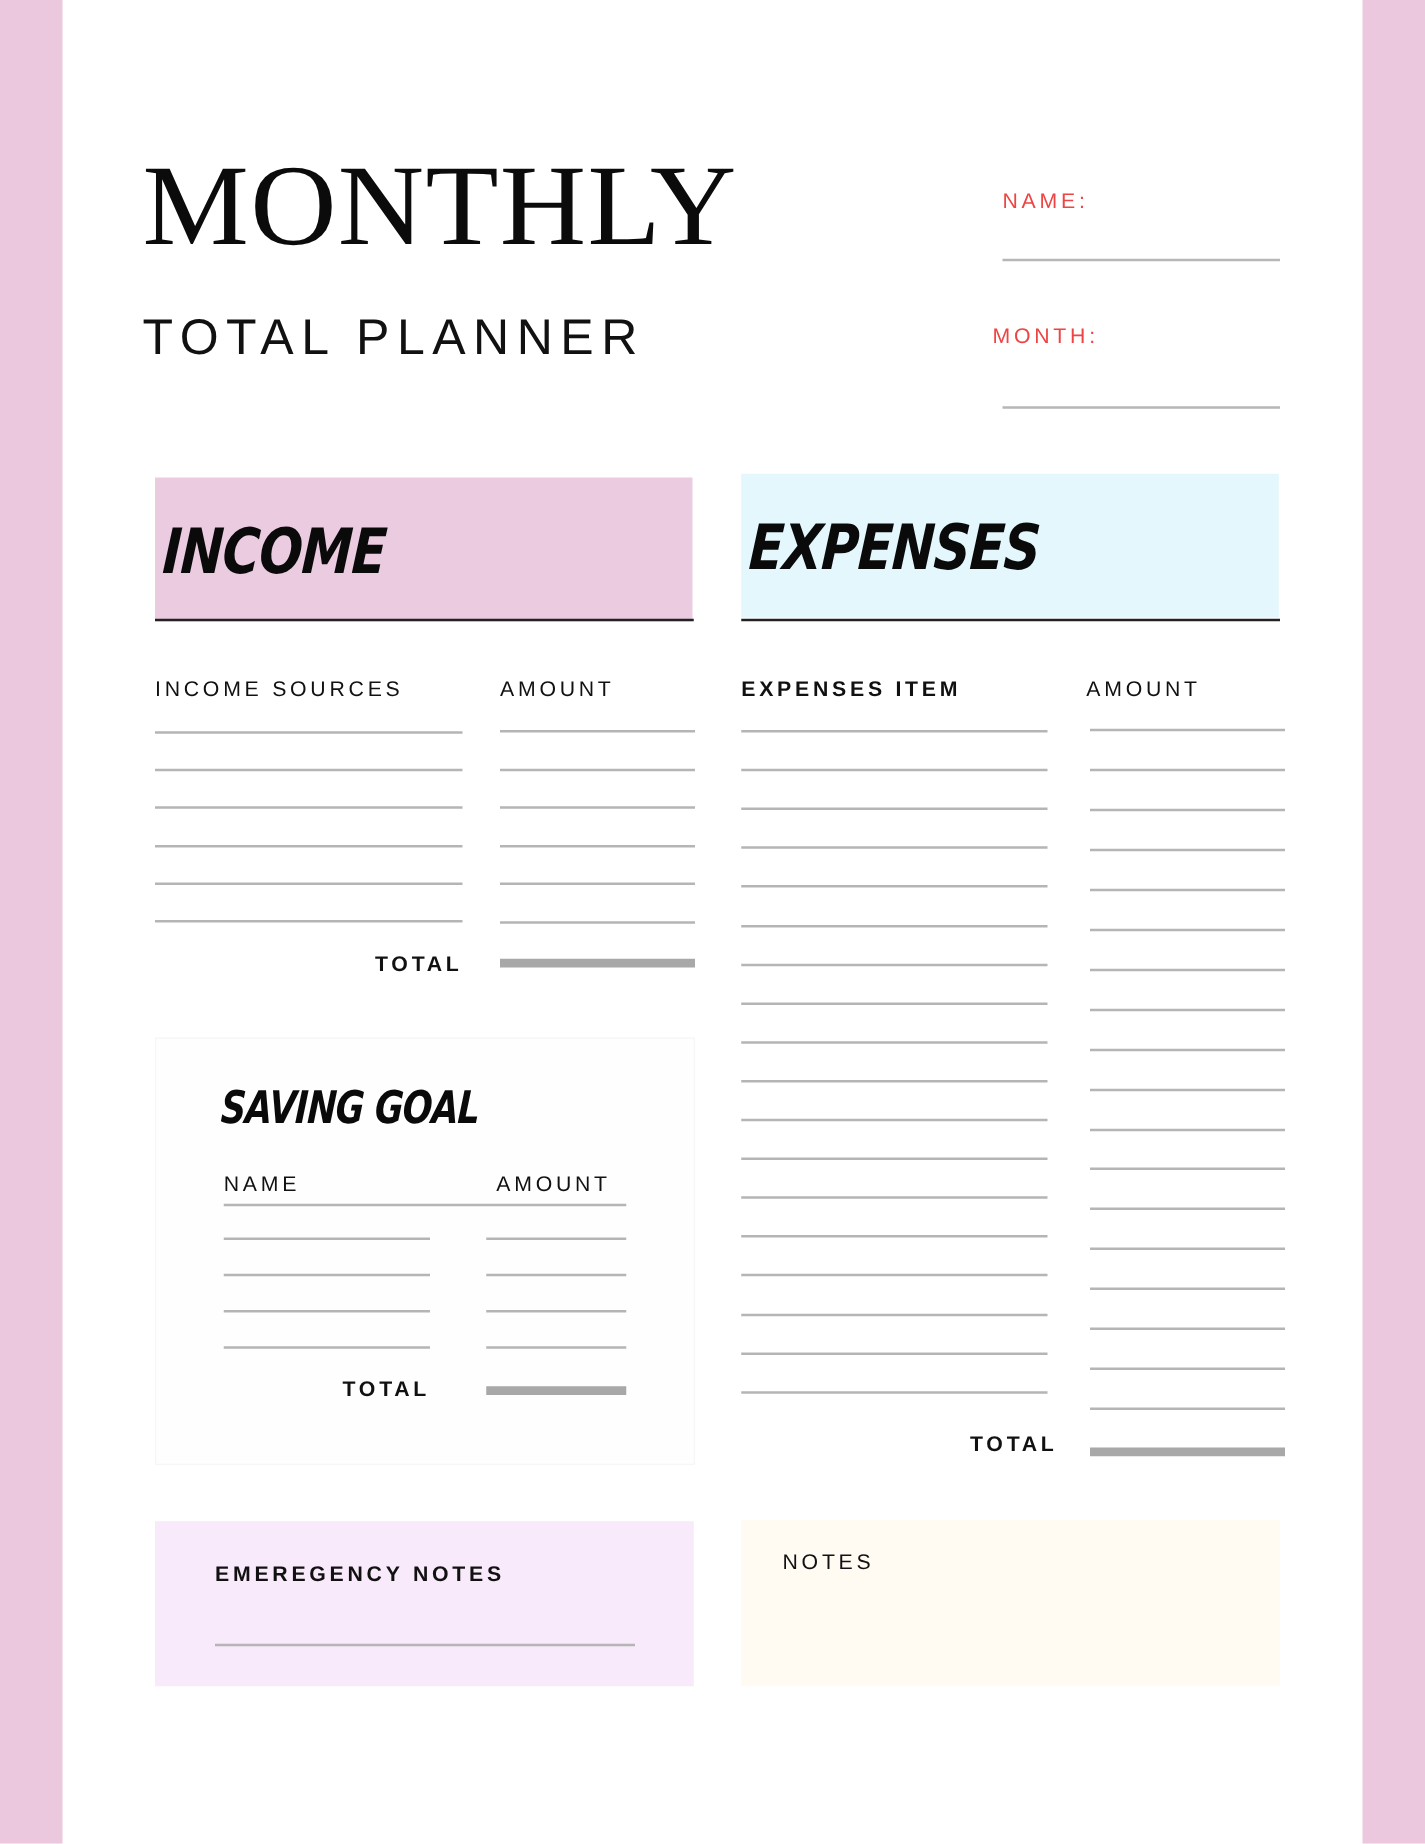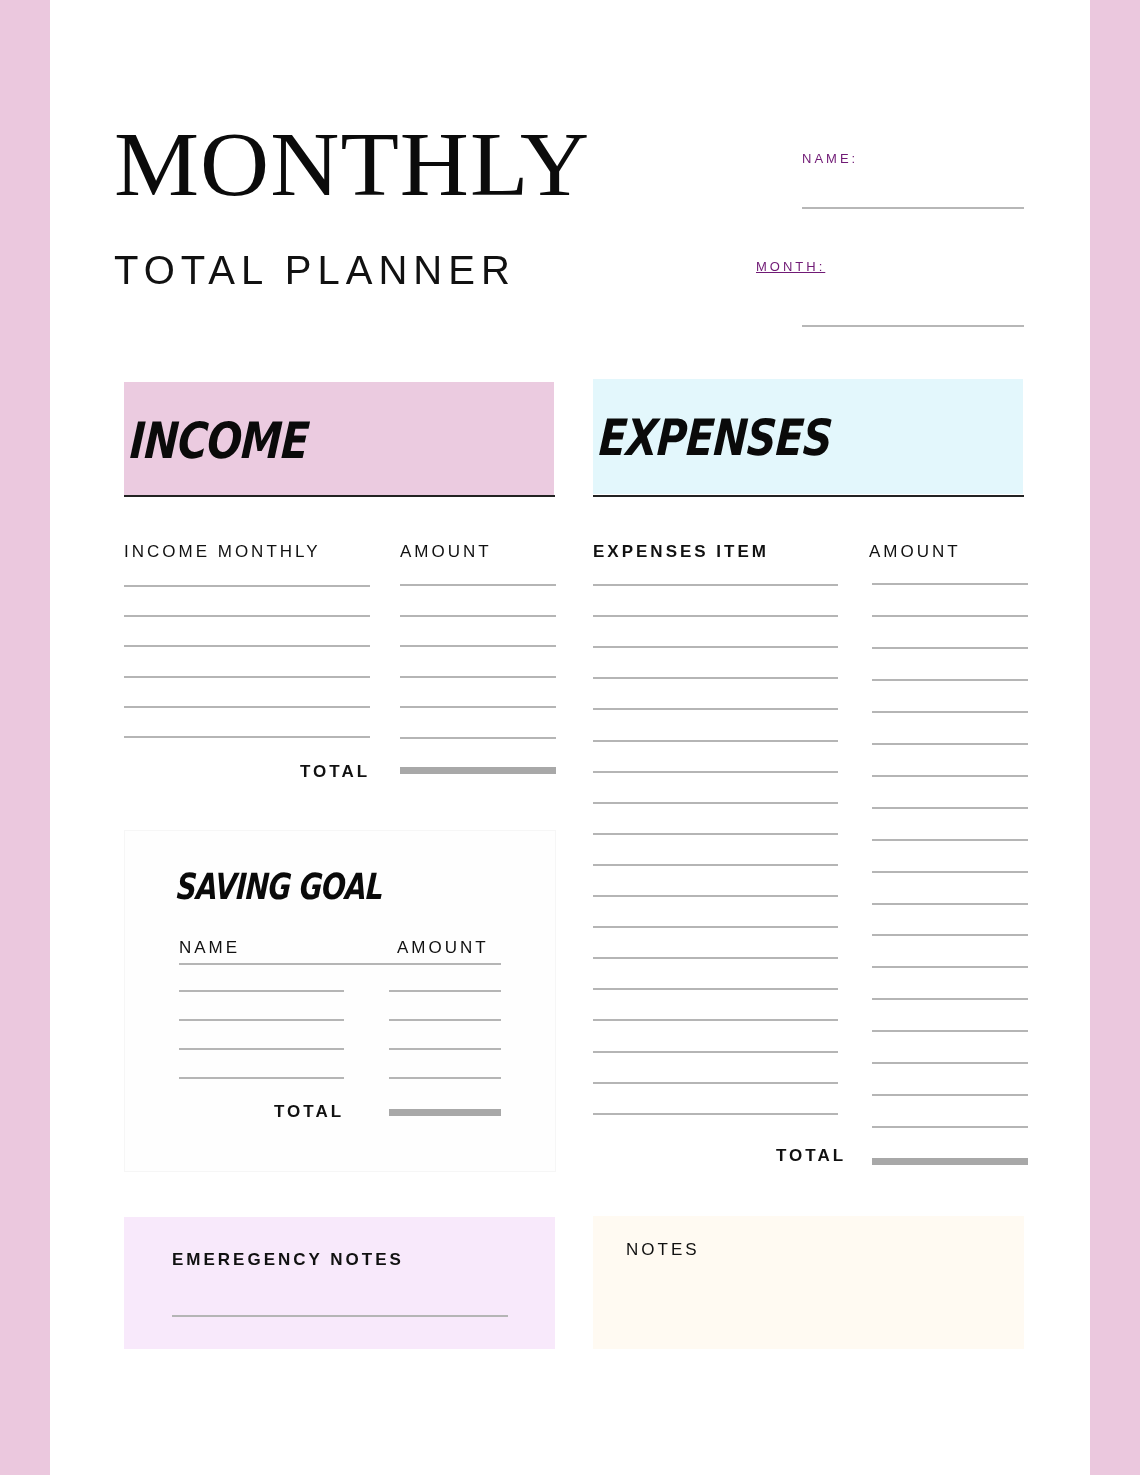--- a/index.html
+++ b/index.html
@@ -18,21 +18,21 @@
       left: 114px; top: 118px;
       font-family: "Liberation Serif", serif; font-size: 92px; line-height: 1;
       letter-spacing: 1px; font-weight: 400; color: #0b0b0b;
       transform: scaleX(1.04); transform-origin: left top;
     }
     .title-sub {
       left: 114px; top: 250px;
       font-size: 40px; letter-spacing: 6px; font-weight: 400; line-height: 1; color: #111;
     }
 
-    .field-label { font-size: 13px; letter-spacing: 3px; color: #701a75; }
+    .field-label { font-size: 17px; letter-spacing: 3px; color: #ef4444; }
     .field-line { height: 2px; background: #b7b7b7; }
 
     .section-header { height: 115px; }
     .section-header .hdr-text {
       position: absolute; left: 8px; top: 30px;
       font-family: "DejaVu Sans", sans-serif; font-weight: 700; font-style: italic;
       font-size: 50px; letter-spacing: -1px; color: #0a0a0a;
       transform: scaleX(0.82) skewX(-4deg); transform-origin: left top;
     }
     .section-rule { height: 2px; background: #222; }
@@ -60,29 +60,29 @@
 <body>
 
 <div class="side left"></div>
 <div class="side right"></div>
 
 <div class="abs title-main">MONTHLY</div>
 <div class="abs title-sub">TOTAL PLANNER</div>
 
 <div class="abs field-label" style="left:802px; top:151px;">NAME:</div>
 <div class="abs field-line" style="left:802px; top:207px; width:222px;"></div>
-<div class="abs field-label" style="left:756px; top:259px;text-decoration:underline;">MONTH:</div>
+<div class="abs field-label" style="left:794px; top:259px;">MONTH:</div>
 <div class="abs field-line" style="left:802px; top:325px; width:222px;"></div>
 
 <div class="abs section-header" style="left:124px; top:382px; width:430px; background:#ebcbe0;">
   <div class="hdr-text">INCOME</div>
 </div>
 <div class="abs section-rule" style="left:124px; top:495px; width:431px;"></div>
 
-<div class="abs col-head" style="left:124px; top:542px;">INCOME MONTHLY</div>
+<div class="abs col-head" style="left:124px; top:542px;">INCOME SOURCES</div>
 <div class="abs col-head" style="left:400px; top:542px;">AMOUNT</div>
 
 <div id="income-lines">
     <div class="abs rule" style="left: 124px; top: 585px; width: 246px;"></div>
     <div class="abs rule" style="left: 400px; top: 584px; width: 156px;"></div>
     <div class="abs rule" style="left: 124px; top: 615.2px; width: 246px;"></div>
     <div class="abs rule" style="left: 400px; top: 614.6px; width: 156px;"></div>
     <div class="abs rule" style="left: 124px; top: 645.4px; width: 246px;"></div>
     <div class="abs rule" style="left: 400px; top: 645.2px; width: 156px;"></div>
     <div class="abs rule" style="left: 124px; top: 675.6px; width: 246px;"></div>

